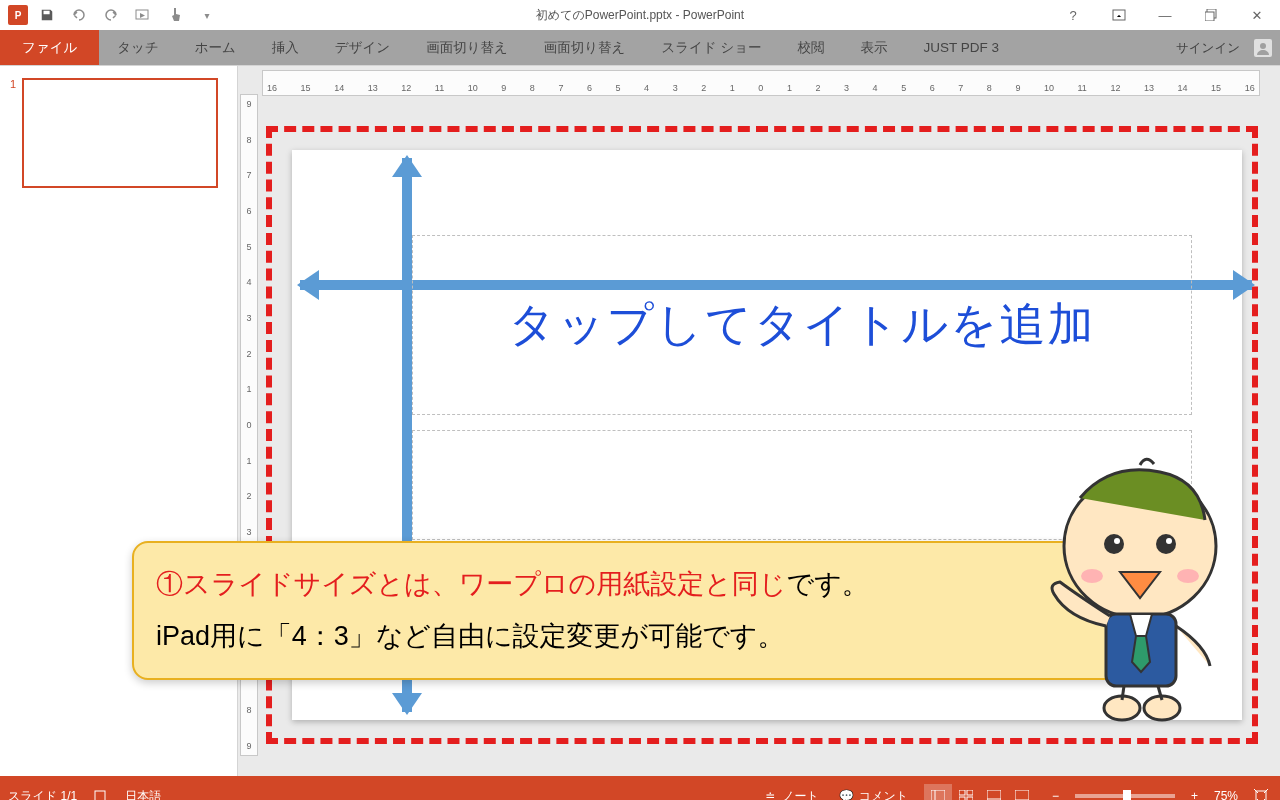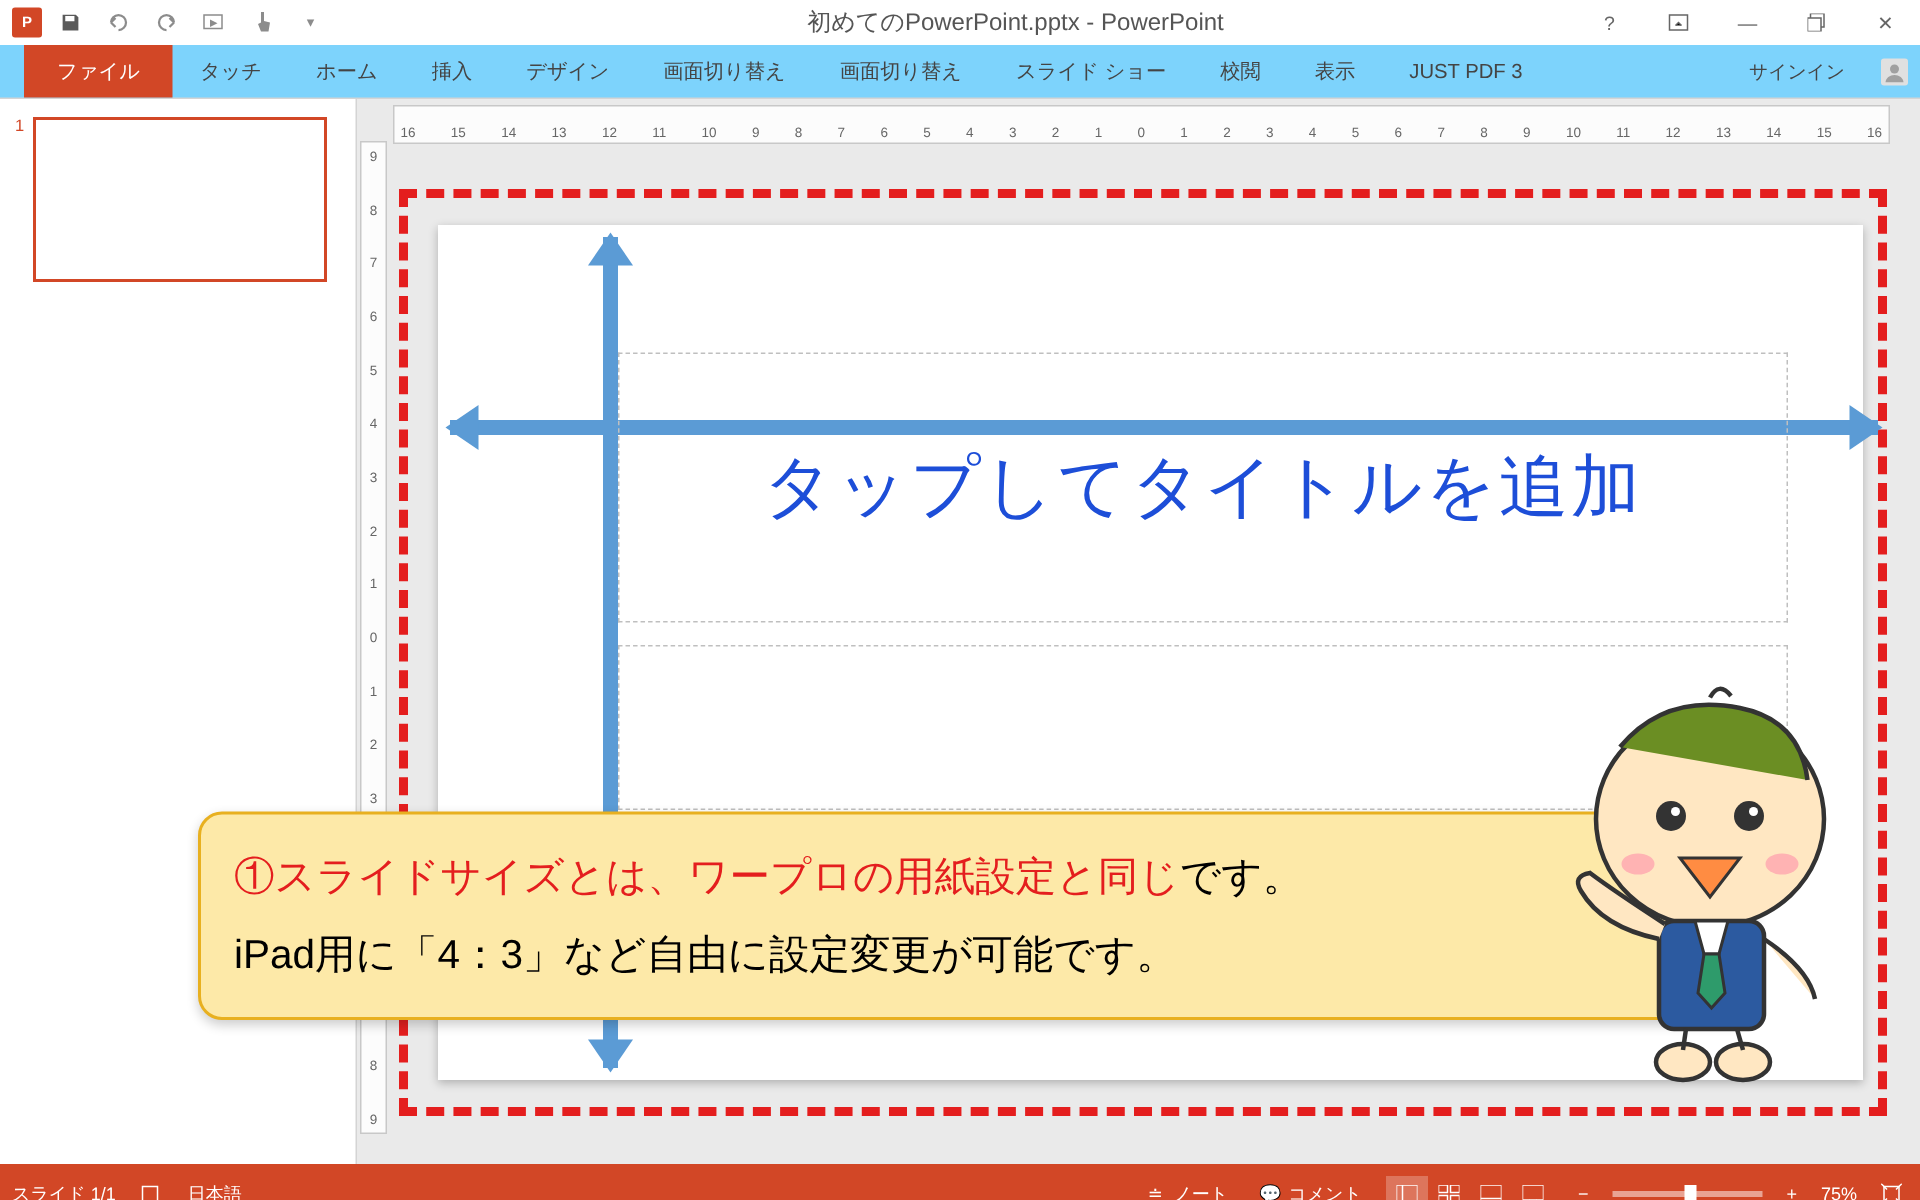--- a/index.html
+++ b/index.html
@@ -3,29 +3,29 @@
 <meta charset="utf-8">
 <style>
 * { margin: 0; padding: 0; box-sizing: border-box; font-family: "Meiryo UI", "Yu Gothic UI", sans-serif; }
 body { width: 1280px; height: 800px; background: #fff; overflow: hidden; position: relative; }
 
 
 .titlebar { height: 30px; background: #fff; display: flex; align-items: center; position: relative; }
 .qat { display: flex; align-items: center; gap: 6px; padding-left: 8px; }
 .qat-btn { width: 26px; height: 26px; display: flex; align-items: center; justify-content: center; color: #8c8c8c; font-size: 14px; cursor: pointer; }
 .app-icon { width: 20px; height: 20px; background:#d24726; color:#fff; font-size:10px; font-weight:bold; display:flex; align-items:center; justify-content:center; border-radius:2px; }
-.title-text { position:absolute; left:50%; transform:translateX(-50%); font-size:16px; color:#555;margin-left:37px; }
+.title-text { position:absolute; left:50%; transform:translateX(-50%); font-size:12px; color:#555; }
 .win-controls { position:absolute; right:0; display:flex; }
 .win-btn { width:46px; height:30px; display:flex; align-items:center; justify-content:center; color:#666; font-size:13px; cursor:pointer; }
 
 
-.ribbon { height: 36px; background:#7dd3fc; display:flex; align-items:stretch; border-bottom:1px solid #d4d4d4; position:relative;padding-left:16px; }
+.ribbon { height: 36px; background:#a3a3a3; display:flex; align-items:stretch; border-bottom:1px solid #d4d4d4; position:relative; }
 .tab { padding: 0 18px; font-size: 13.5px; color:#444; display:flex; align-items:center; cursor:pointer; }
 .tab.file { background:#d24726; color:#fff; padding:0 22px; }
-.signin { position:absolute; right:8px; top:0; height:36px; display:flex; align-items:center; font-size:12.5px; color:#444; cursor:pointer; gap:24px; }
+.signin { position:absolute; right:8px; top:0; height:36px; display:flex; align-items:center; font-size:12.5px; color:#444; cursor:pointer; gap:14px; }
 .signin-avatar { width:18px; height:18px; background:#e0e0e0; border-radius:2px; display:flex; align-items:center; justify-content:center; }
 
 
 .workspace { display:flex; height: calc(800px - 30px - 36px - 24px); background:#eaeaea; }
 .thumb-panel { width:238px; background:#fff; border-right:1px solid #d4d4d4; padding:12px 10px; }
 .thumb-wrap { display:flex; gap:6px; }
 .thumb-num { font-size:11px; color:#d24726; }
 .thumb { width:196px; height:110px; border:2px solid #d24726; background:#fff; cursor:pointer; }
 
 .editor { flex:1; position:relative; background:#eaeaea; }

